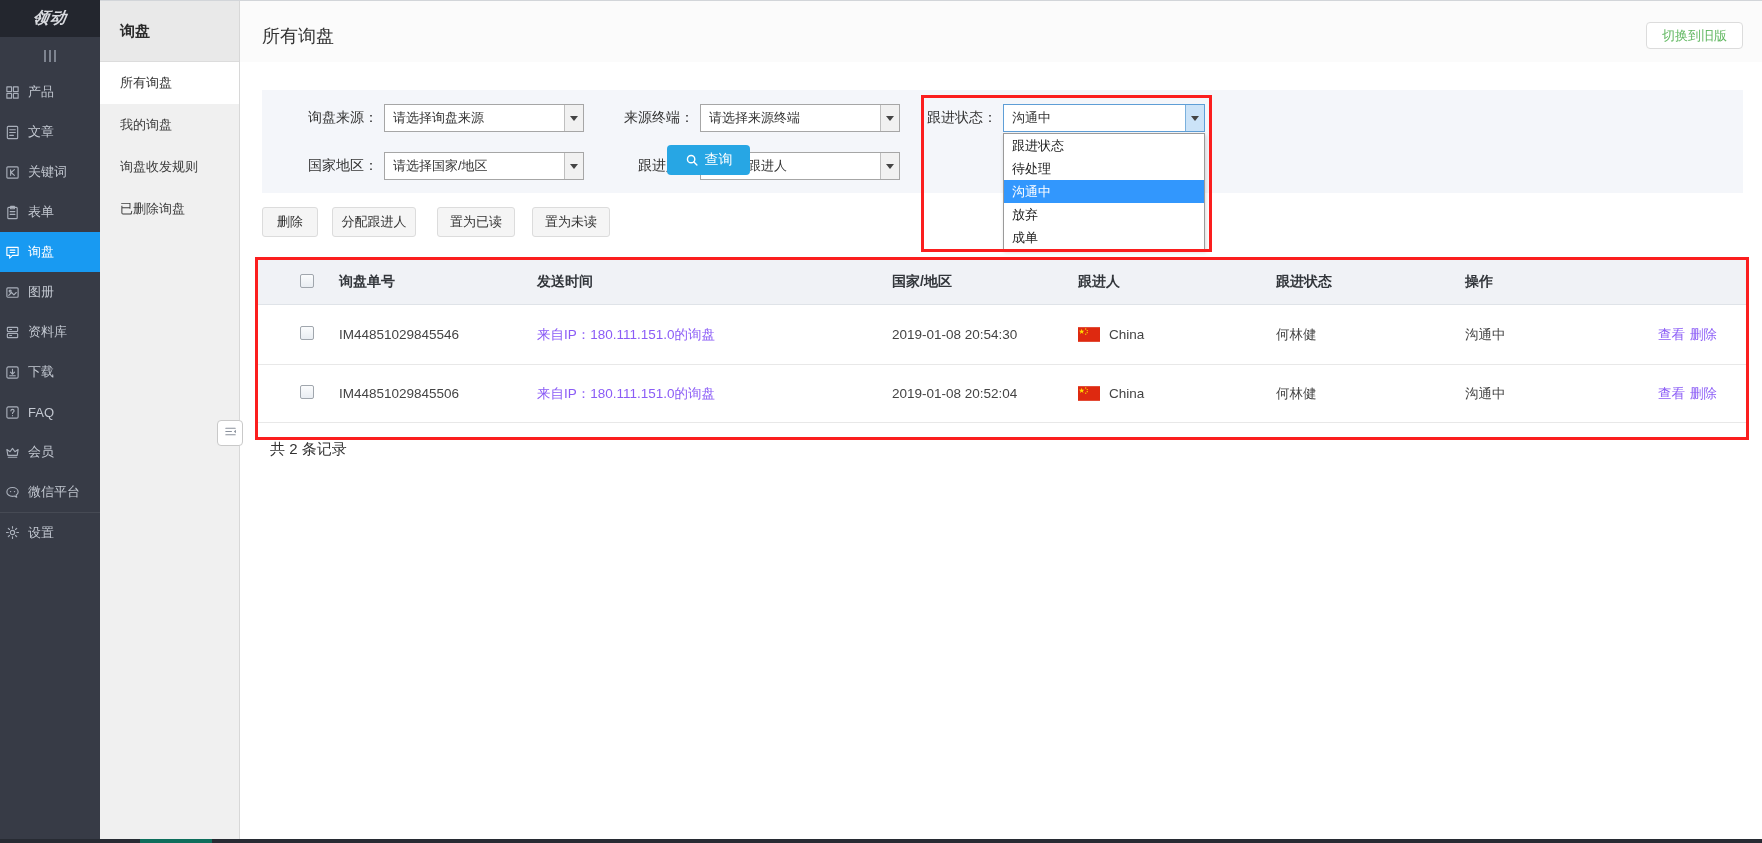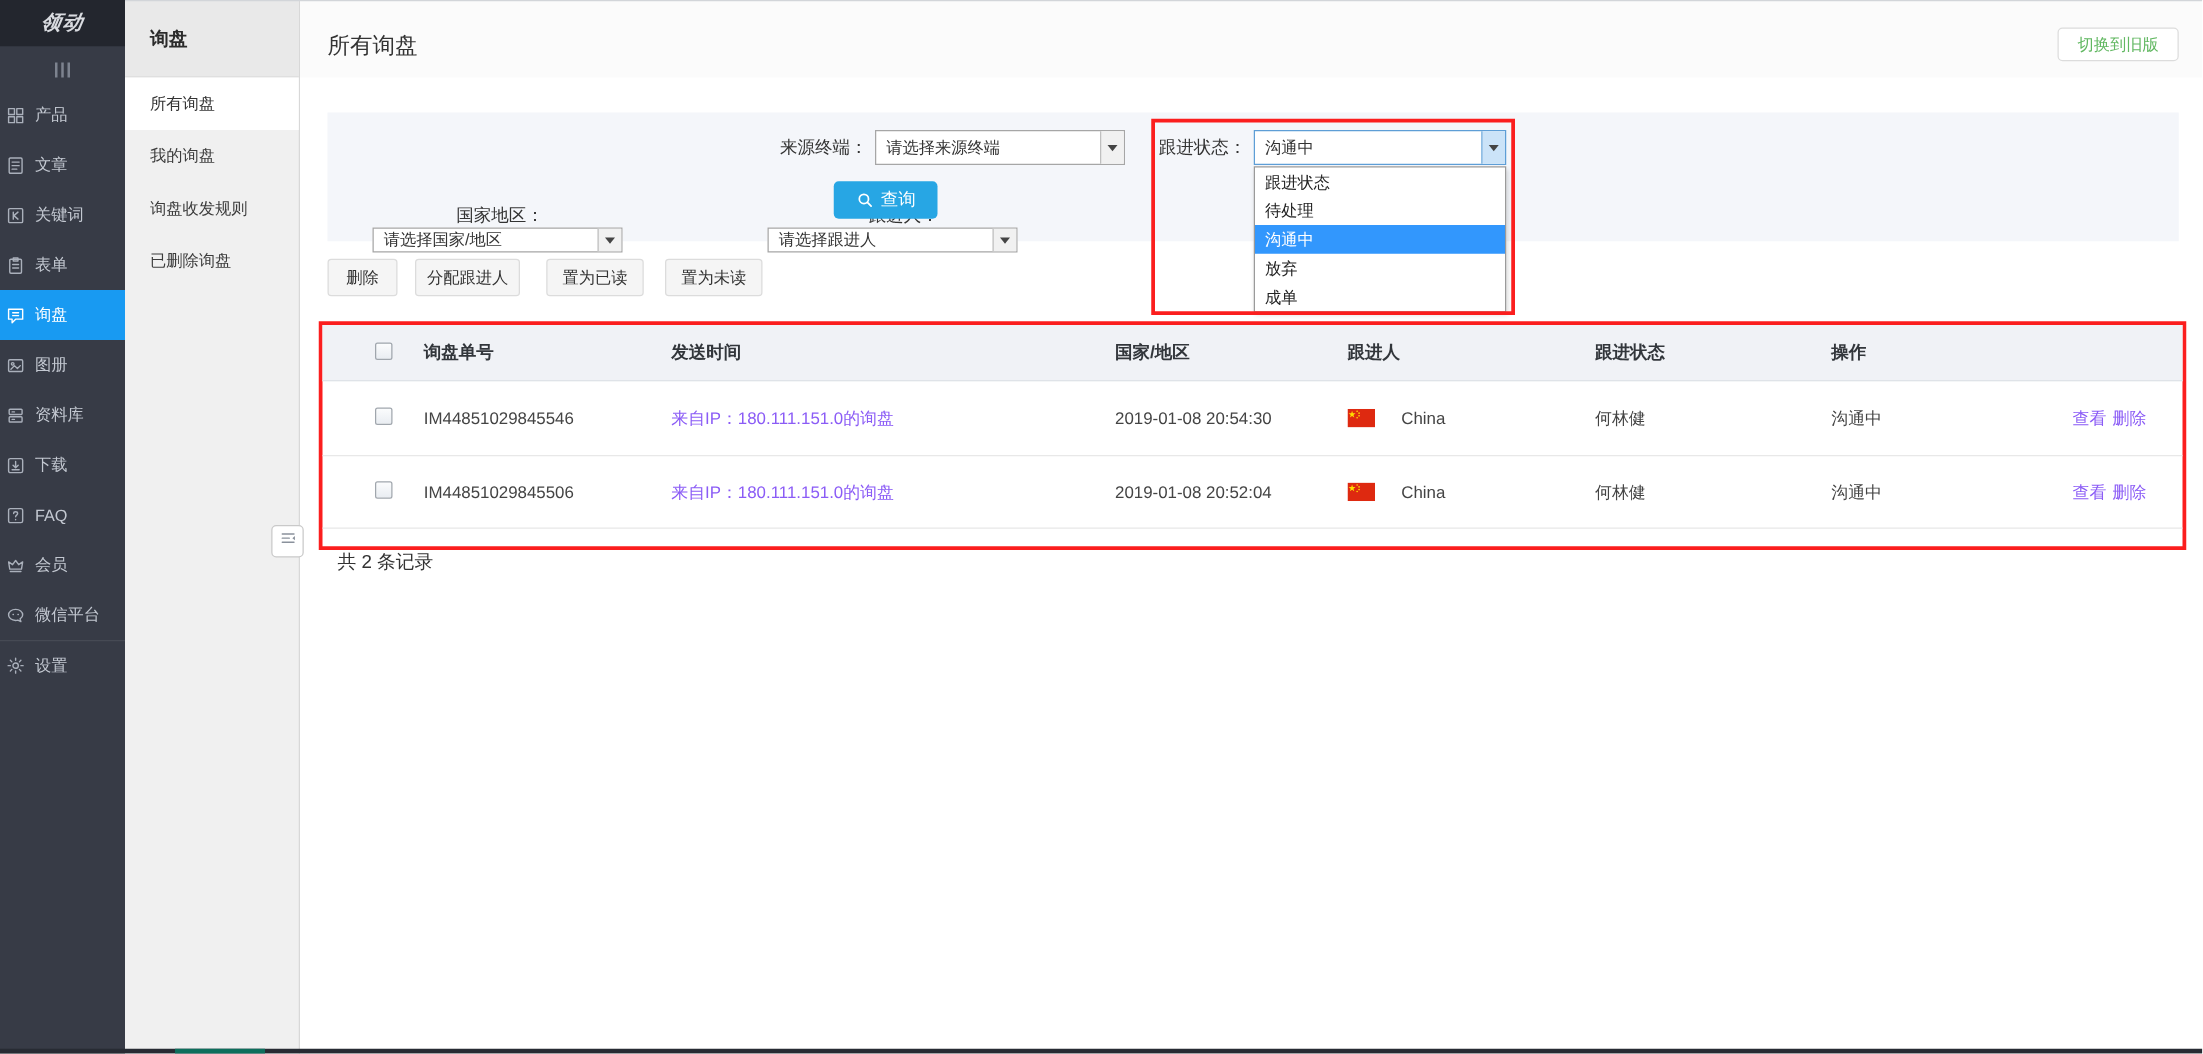--- a/index.html
+++ b/index.html
@@ -37,21 +37,21 @@
   .topline { position:absolute; left:100px; right:0; top:0; height:1px; background:#d2d5d9; z-index:20; }
   .page-title { position:absolute; left:22px; top:24px; font-size:18px; font-weight:500; color:#333; }
   .switch-btn { position:absolute; right:19px; top:22px; height:27px; padding:0 15px; background:#fff;
                 border:1px solid #dcdcdc; border-radius:4px; color:#62b862; font-size:13px; cursor:pointer;
                 font-family:inherit; }
 
   
   .filter-panel { position:absolute; left:22px; right:19px; top:90px; height:103px; background:#f4f6fa; }
   .fg { position:absolute; display:flex; align-items:center; height:28px; }
   .fg label { display:inline-block; width:80px; text-align:right; margin-right:6px; font-size:14px; color:#333; white-space:nowrap; }
-  .row1 { top:14px; } .row2 { top:74px;flex-direction:column; }
+  .row1 { top:14px; } .row2 { top:62px; }
   .sel { display:inline-flex; width:200px; height:28px; background:#fff; border:1px solid #a6a6a6; align-items:center; cursor:pointer; }
   .sel .stx { flex:1; padding-left:8px; font-size:13px; color:#333; white-space:nowrap; overflow:hidden; }
   .sel .sbtn { width:19px; height:100%; background:#f1f1f1; border-left:1px solid #bfbfbf; display:flex; align-items:center; justify-content:center; }
   .sel .sbtn i { width:0; height:0; border:4px solid transparent; border-top:5px solid #444; margin-top:4px; }
   .sel.open { border-color:#5e9ed6; }
   .sel.open .sbtn { background:#cbe3f8; border-left-color:#7ab0dd; }
   .tin { width:129px; height:28px; background:#fff; border:1px solid #abadb3; border-radius:3px; font-family:inherit; font-size:13px; padding:0 6px; }
   .tilde { margin:0 7px; color:#666; font-size:13px; }
   .search-btn { position:absolute; left:405px; top:55px; width:83px; height:30px; background:#27a6e4; border:none; border-radius:4px;
                 color:#fff; font-size:14px; display:flex; align-items:center; justify-content:center; gap:6px; cursor:pointer; font-family:inherit; }
@@ -64,21 +64,21 @@
   
   .table-wrap { position:absolute; left:15px; top:257px; width:1494px; height:183px; border:3px solid #fb1e1e; background:#fff; }
   .tgrid { display:grid; grid-template-columns:81px 198px 355px 186px 198px 189px 193px auto; align-items:center; }
   .thead { height:45px; background:#f0f2f6; border-bottom:1px solid #dfe3e8; font-weight:bold; font-size:14px; color:#32363b; }
   .trow { height:60px; border-bottom:1px solid #e8e8e8; font-size:13.5px; color:#444; }
   .trow.r2 { height:58px; }
   .cell-cb { padding-left:42px; }
   .cbx { display:inline-block; width:14px; height:14px; border:1px solid #a0a6ad; border-radius:2px;
          background:linear-gradient(#fbfcfd,#e9edf2); cursor:pointer; }
   .link { color:#8b5cf6; text-decoration:none; cursor:pointer; }
-  .country-cell { display:flex; align-items:center; gap:21px; }
+  .country-cell { display:flex; align-items:center; gap:9px; }
   .flag { width:22px; height:15px; display:block; }
   .ops a { margin-right:5px; }
   .tfoot { height:52px; display:flex; align-items:center; padding-left:12px; font-size:15px; color:#333; }
 
   
   .dropdown { position:absolute; left:763px; top:133px; width:202px; background:#fff; border:1px solid #9a9a9a; z-index:30; box-shadow:1px 2px 4px rgba(0,0,0,.15); }
   .opt { height:23px; line-height:23px; padding-left:8px; font-size:13px; color:#222; cursor:pointer; white-space:nowrap; }
   .opt.sel-opt { background:#3297fd; color:#fff; }
 
   
@@ -229,20 +229,29 @@
         <div class="submenu-item"><span>已删除询盘</span></div>
       </nav>
   </aside>
 
   <main class="main">
     <div class="main-topband"></div>
     <h1 class="page-title">所有询盘</h1>
     <button class="switch-btn">切换到旧版</button>
 
     <div class="filter-panel">
+      <div class="fg row1" style="left:36px">
+        <label>询盘来源：</label>
+        <span class="sel">
+          <span class="stx">请选择询盘来源</span>
+          <span class="sbtn">
+              <i></i>
+            </span>
+        </span>
+      </div>
       <div class="fg row1" style="left:352px">
         <label>来源终端：</label>
         <span class="sel">
           <span class="stx">请选择来源终端</span>
           <span class="sbtn">
               <i></i>
             </span>
         </span>
       </div>
       <div class="fg row1" style="left:655px">

